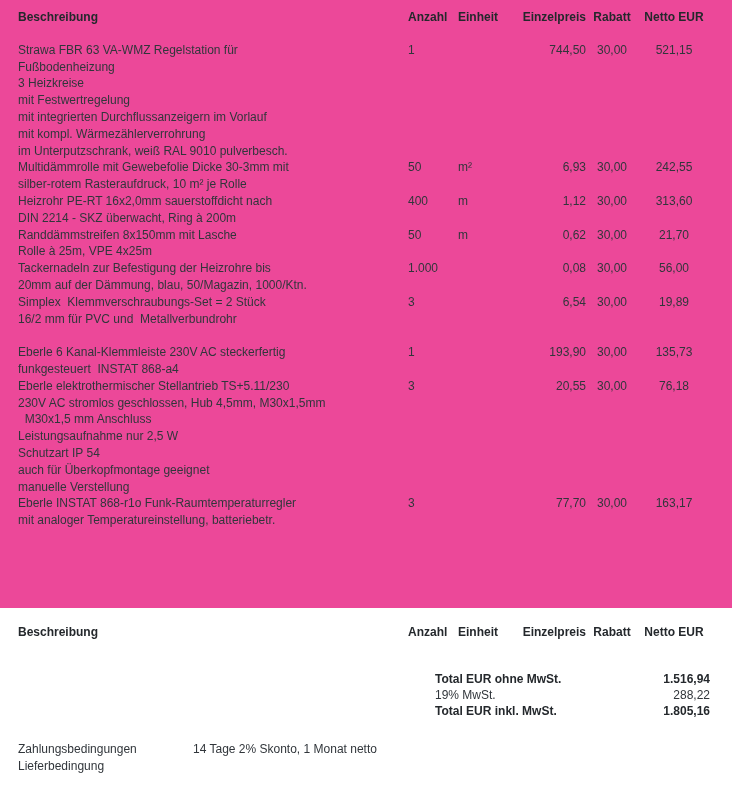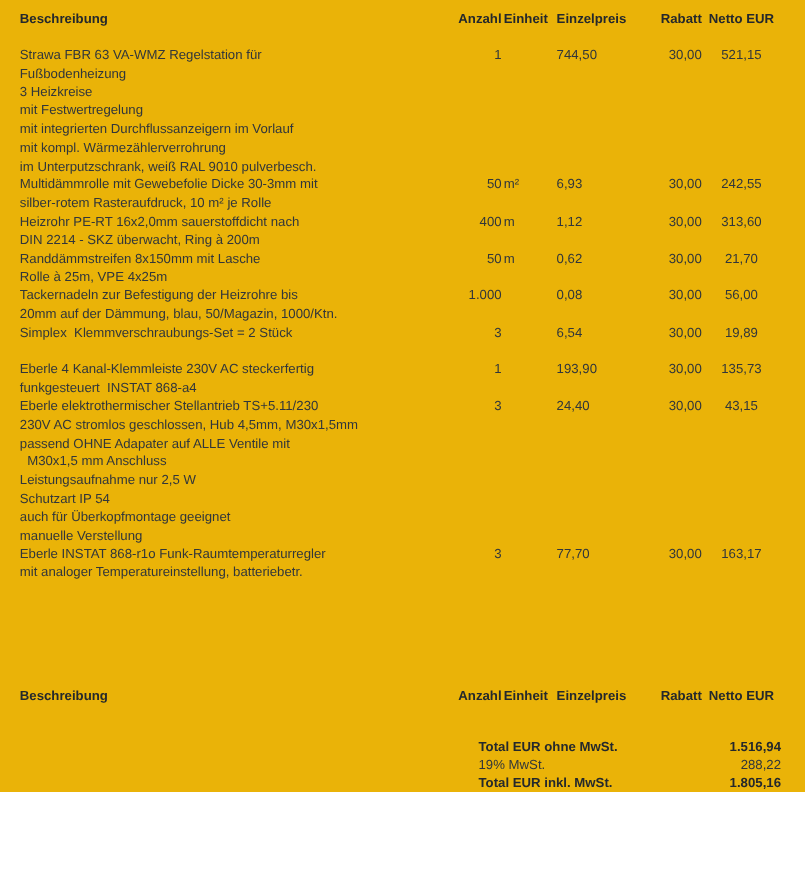--- a/index.html
+++ b/index.html
@@ -11,39 +11,39 @@
     width: 732px;
     height: 800px;
     font-family: "Liberation Sans", sans-serif;
     font-size: 12px;
     color: #31363b;
     overflow: hidden;
   }
   .page {
     box-sizing: border-box;
     width: 732px;
-    height: 720px;
+    height: 608px;
     padding: 9px 22px 0 18px;
-    background: #eab308;
+    background: #ec4899;
   }
   .grid-row {
     display: grid;
     grid-template-columns: 390px 48px 50px 80px 52px 72px;
     line-height: 16.8px;
   }
   .thead {
     font-weight: bold;
     color: #24282c;
     margin-bottom: 16px;
   }
   .c-desc { white-space: pre-wrap; }
-  .c-anz  { text-align: right; white-space: pre; }
+  .c-anz  { white-space: pre; }
   .c-ein  { padding-left: 2px; box-sizing: border-box; }
-  .c-ep   { text-align: left; }
-  .c-rab  { text-align: right; }
+  .c-ep   { text-align: right; }
+  .c-rab  { text-align: center; }
   .c-net  { text-align: center; }
   .spacer-row { height: 16.8px; }
 
   .section2 { margin-top: 95px; }
 
   .totals { margin-top: 30px; }
   .totals-row {
     display: flex;
     line-height: 16px;
   }
@@ -142,45 +142,45 @@
         <div class="c-desc">20mm auf der Dämmung, blau, 50/Magazin, 1000/Ktn.</div>
       </div>
       <div class="grid-row">
         <div class="c-desc">Simplex  Klemmverschraubungs-Set = 2 Stück</div>
         <div class="c-anz">3</div>
         <div class="c-ein"></div>
         <div class="c-ep">6,54</div>
         <div class="c-rab">30,00</div>
         <div class="c-net">19,89</div>
       </div>
+      <div class="grid-row">
+        <div class="c-desc">16/2 mm für PVC und  Metallverbundrohr</div>
+      </div>
       <div class="spacer-row"></div>
       <div class="grid-row">
-        <div class="c-desc">Eberle 4 Kanal-Klemmleiste 230V AC steckerfertig</div>
+        <div class="c-desc">Eberle 6 Kanal-Klemmleiste 230V AC steckerfertig</div>
         <div class="c-anz">1</div>
         <div class="c-ein"></div>
         <div class="c-ep">193,90</div>
         <div class="c-rab">30,00</div>
         <div class="c-net">135,73</div>
       </div>
       <div class="grid-row">
         <div class="c-desc">funkgesteuert  INSTAT 868-a4</div>
       </div>
       <div class="grid-row">
         <div class="c-desc">Eberle elektrothermischer Stellantrieb TS+5.11/230</div>
         <div class="c-anz">3</div>
         <div class="c-ein"></div>
-        <div class="c-ep">24,40</div>
-        <div class="c-rab">30,00</div>
-        <div class="c-net">43,15</div>
+        <div class="c-ep">20,55</div>
+        <div class="c-rab">30,00</div>
+        <div class="c-net">76,18</div>
       </div>
       <div class="grid-row">
         <div class="c-desc">230V AC stromlos geschlossen, Hub 4,5mm, M30x1,5mm</div>
-      </div>
-      <div class="grid-row">
-        <div class="c-desc">passend OHNE Adapater auf ALLE Ventile mit</div>
       </div>
       <div class="grid-row">
         <div class="c-desc">  M30x1,5 mm Anschluss</div>
       </div>
       <div class="grid-row">
         <div class="c-desc">Leistungsaufnahme nur 2,5 W</div>
       </div>
       <div class="grid-row">
         <div class="c-desc">Schutzart IP 54</div>
       </div>
@@ -220,14 +220,24 @@
     <div class="totals-row">
       <div class="totals-label">19% MwSt.</div>
       <div class="totals-value">288,22</div>
     </div>
     <div class="totals-row">
       <div class="totals-label emph">Total EUR inkl. MwSt.</div>
       <div class="totals-value emph">1.805,16</div>
     </div>
   </div>
 
+  <div class="terms">
+    <div class="terms-row">
+      <div class="terms-label">Zahlungsbedingungen</div>
+      <div class="terms-value">14 Tage 2% Skonto, 1 Monat netto</div>
+    </div>
+    <div class="terms-row">
+      <div class="terms-label">Lieferbedingung</div>
+      <div class="terms-value"></div>
+    </div>
+  </div>
 
 </div>
 
 </body></html>

